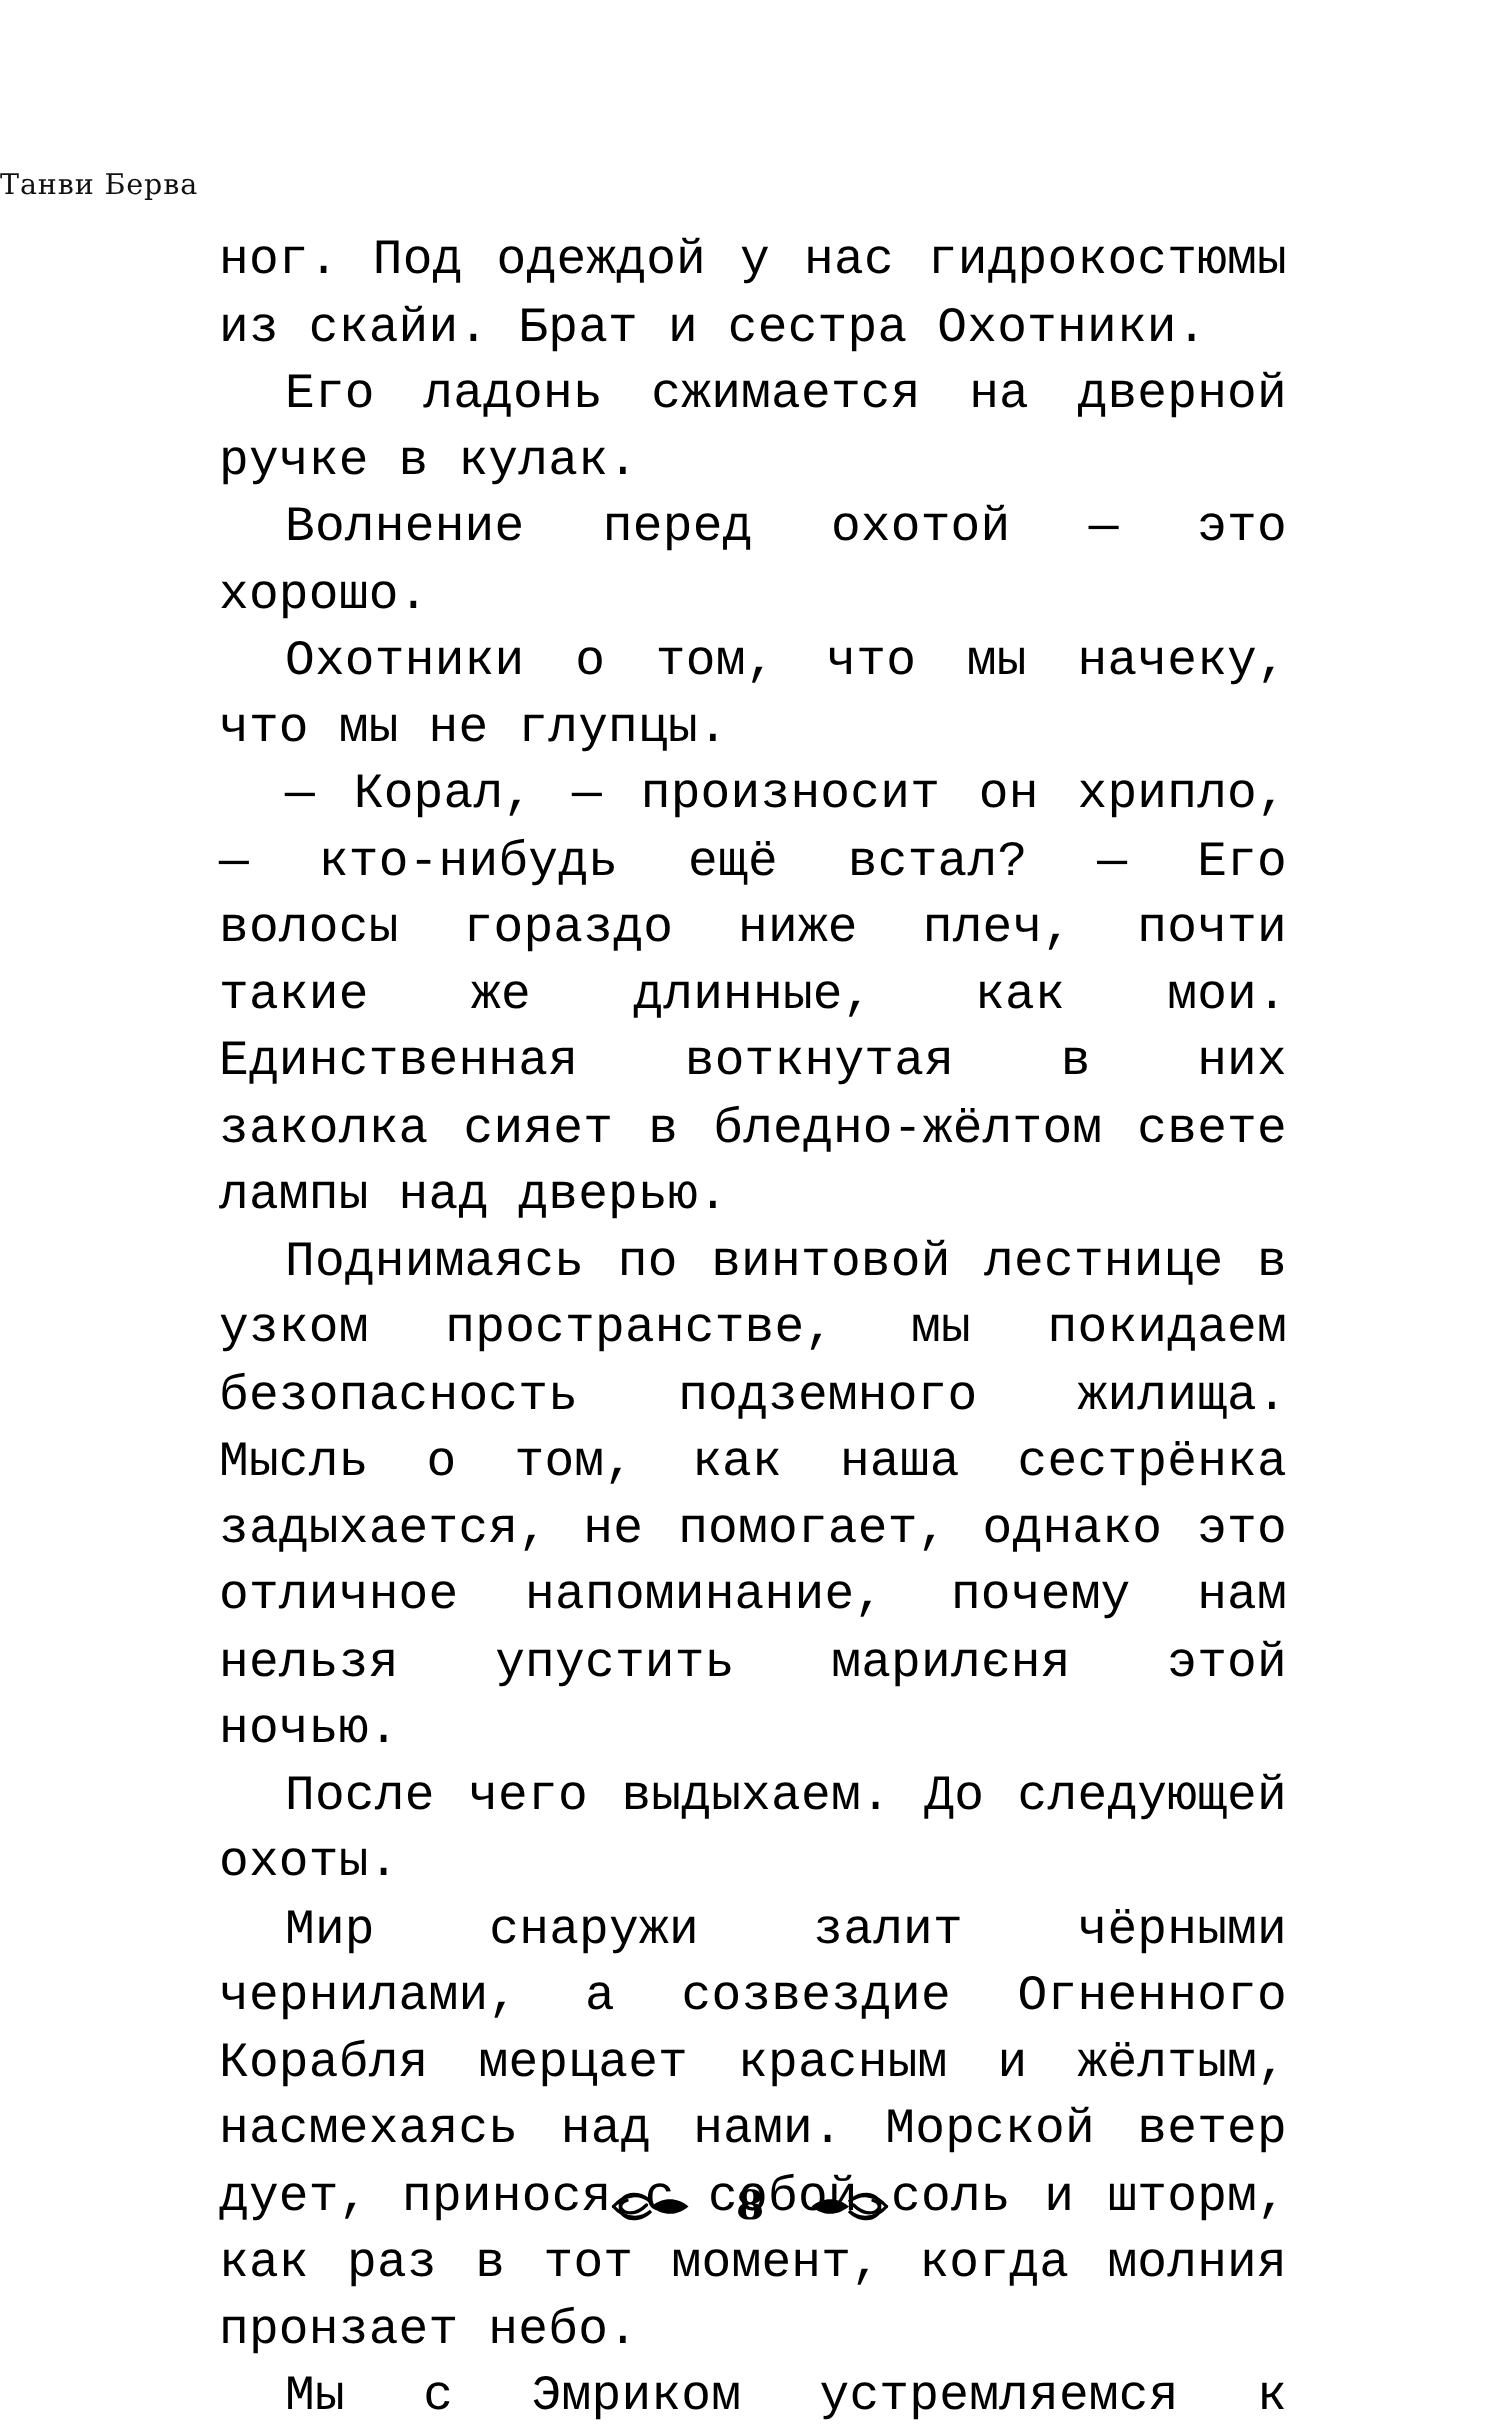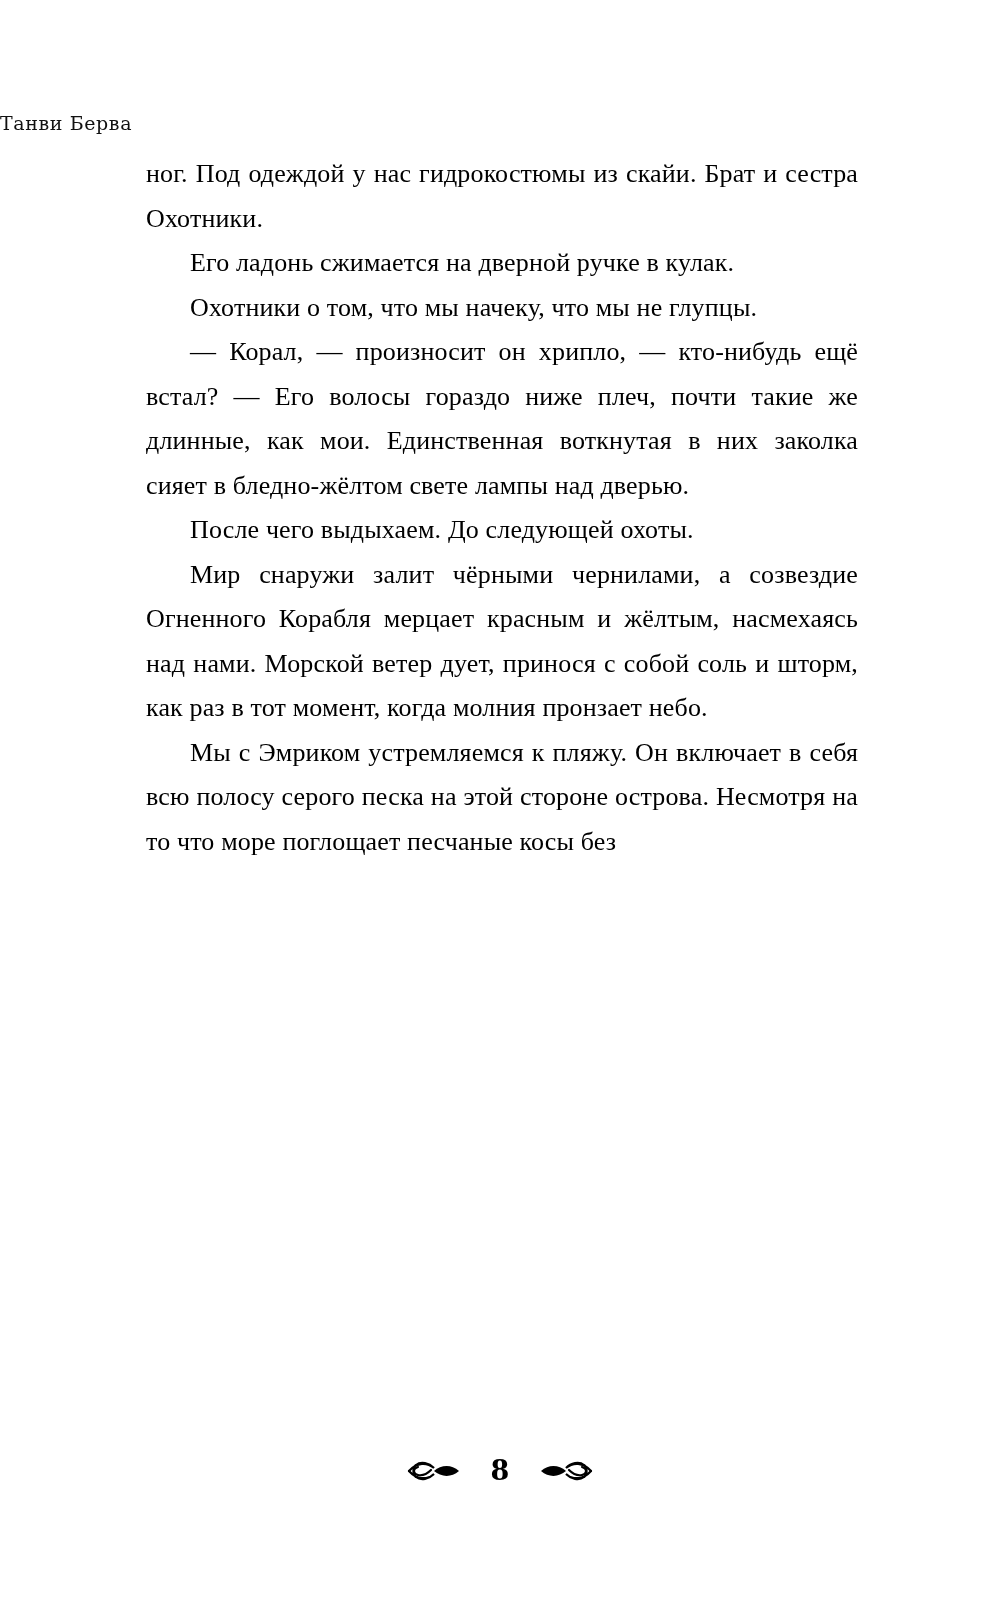--- a/index.html
+++ b/index.html
@@ -33,22 +33,22 @@
     margin-top: 12px;
   }
   .body-col {
     position: absolute;
     top: 152px;
     left: 146px;
     width: 712px;
   }
   p {
     margin: 0;
-    font-family: Liberation Serif, serif;
-    font-size: 26px;
+    font-family: Liberation Mono, monospace;
+    font-size: 33px;
     line-height: 44.5px;
     text-align: justify;
     text-justify: inter-word;
     color: #000;
     letter-spacing: 0.15px;
   }
   p.indent {
     text-indent: 44px;
   }
   p.noindent {
@@ -83,22 +83,24 @@
 </head>
 <body>
 
 <div class="page">
 
   <div class="running-head">Танви Берва</div>
 
   <div class="body-col">
     <p class="noindent">ног. Под одеждой у нас гидрокостюмы из скайи. Брат и сестра Охотники.</p>
     <p class="indent">Его ладонь сжимается на дверной ручке в кулак.</p>
+    <p class="indent">Волнение перед охотой — это хорошо.</p>
     <p class="indent">Охотники о том, что мы начеку, что мы не глупцы.</p>
     <p class="indent">— Корал, — произносит он хрипло, — кто-нибудь ещё встал? — Его волосы гораздо ниже плеч, почти такие же длинные, как мои. Единственная воткнутая в них заколка сияет в бледно-жёлтом свете лампы над дверью.</p>
+    <p class="indent">Поднимаясь по винтовой лестнице в узком пространстве, мы покидаем безопасность подземного жилища. Мысль о том, как наша сестрёнка задыхается, не помогает, однако это отличное напоминание, почему нам нельзя упустить марилєня этой ночью.</p>
     <p class="indent">После чего выдыхаем. До следующей охоты.</p>
     <p class="indent">Мир снаружи залит чёрными чернилами, а созвездие Огненного Корабля мерцает красным и жёлтым, насмехаясь над нами. Морской ветер дует, принося с собой соль и шторм, как раз в тот момент, когда молния пронзает небо.</p>
     <p class="indent">Мы с Эмриком устремляемся к пляжу. Он включает в себя всю полосу серого песка на этой стороне острова. Несмотря на то что море поглощает песчаные косы без</p>
   </div>
 
   <div class="footer">
     <span class="orn">
       <svg viewBox="0 0 58 26" width="58" height="26" aria-hidden="true">
         <path d="M2 13 C10 4, 20 4, 27 10 C22 5, 14 3, 9 7 C5 10, 6 16, 11 17 C16 18, 21 15, 24 12" fill="none" stroke="currentColor" stroke-width="2.2" stroke-linecap="round"></path>
         <path d="M2 13 C10 22, 20 22, 27 16 C22 21, 14 23, 9 19 C5 16, 6 10, 11 9" fill="none" stroke="currentColor" stroke-width="2.2" stroke-linecap="round"></path>

